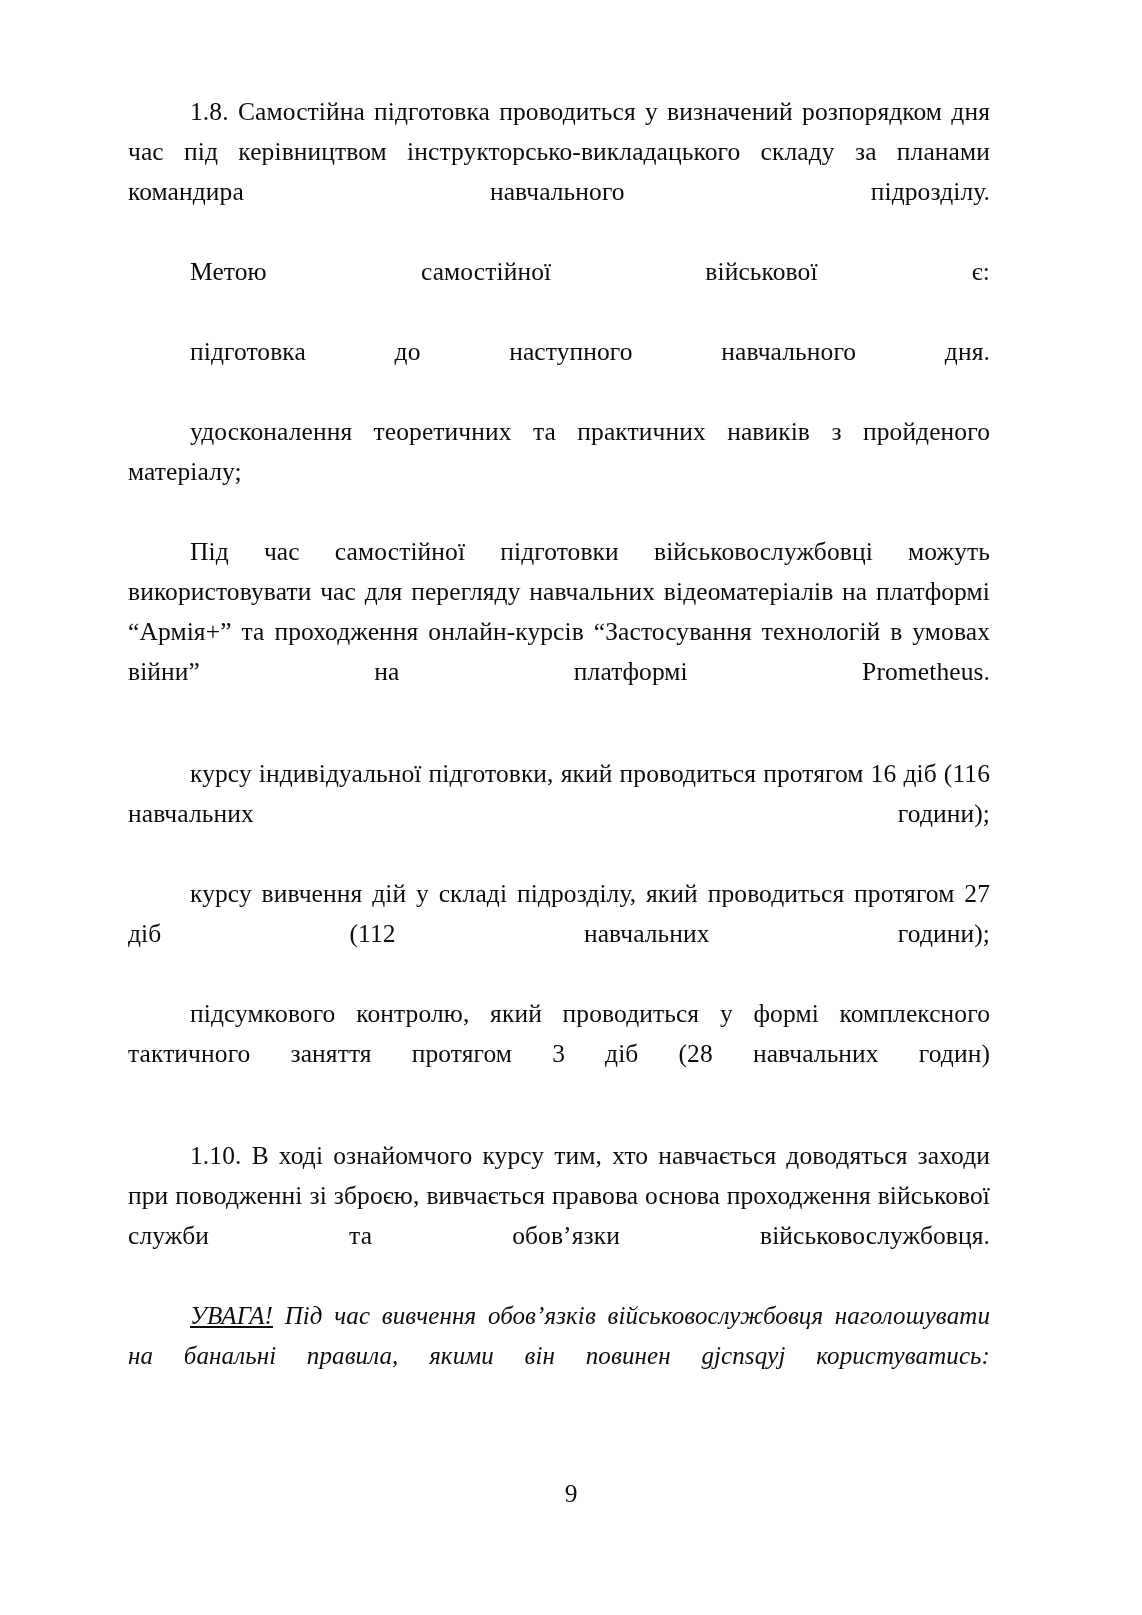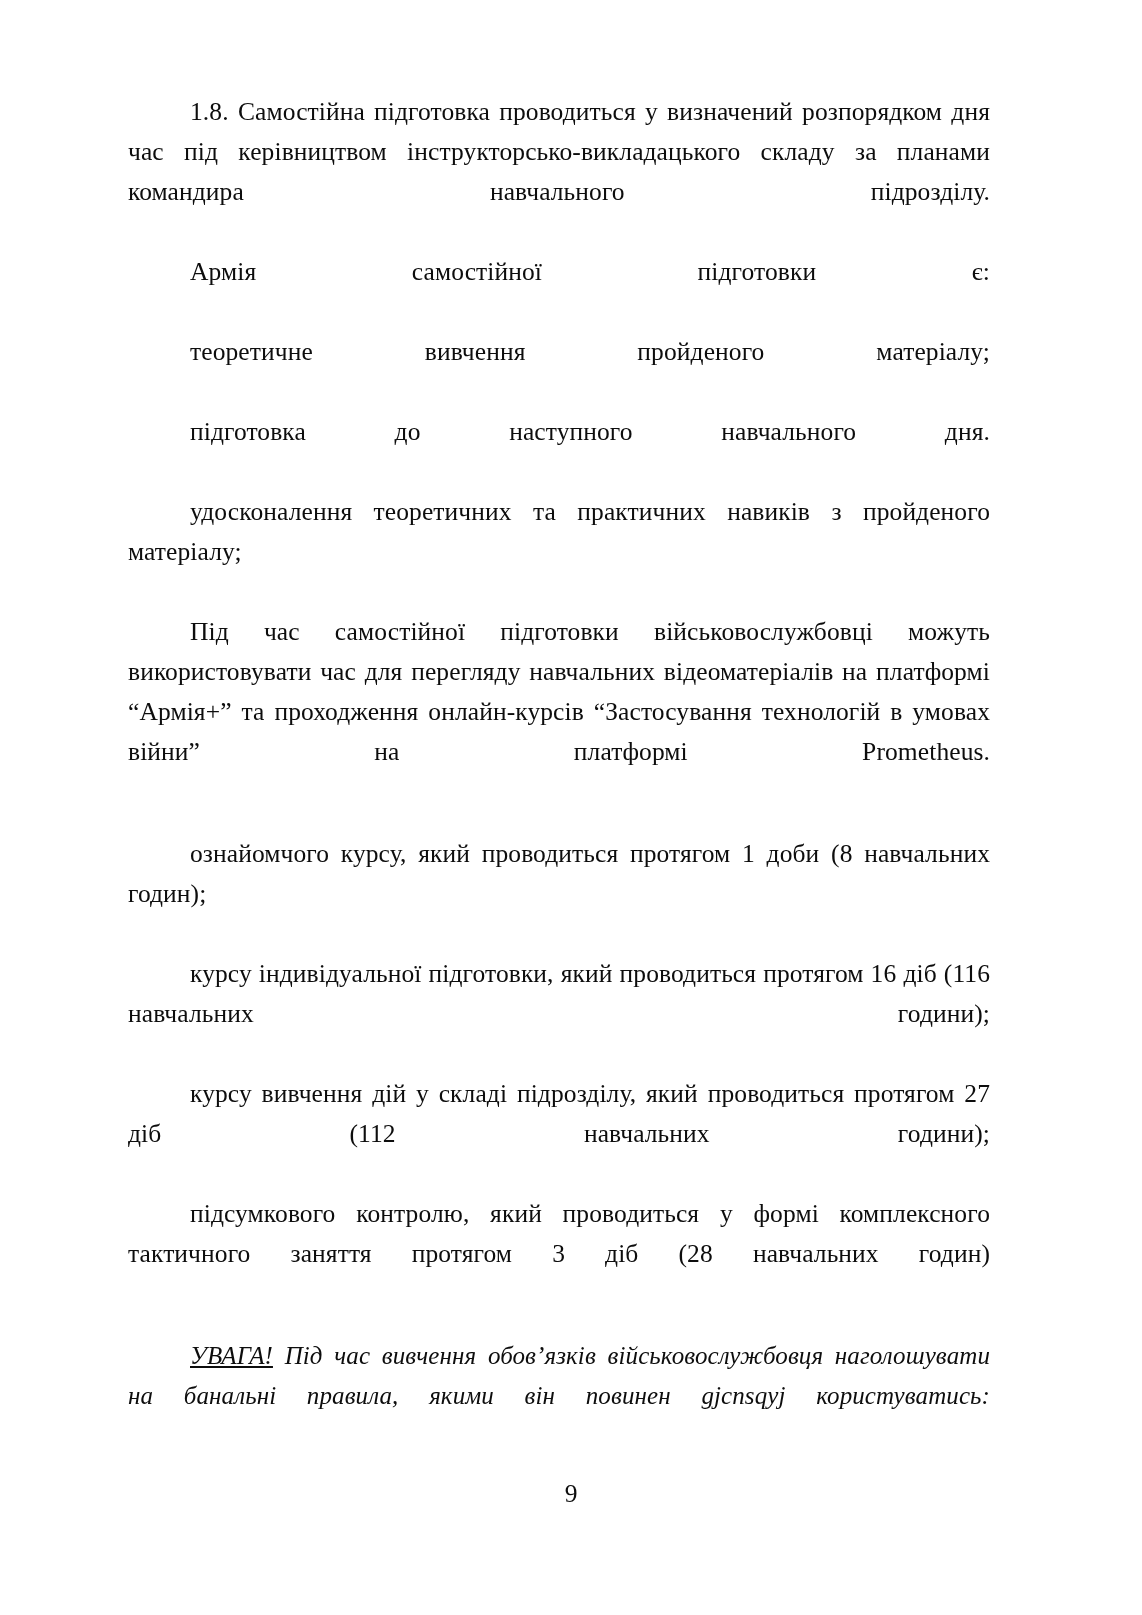--- a/index.html
+++ b/index.html
@@ -67,42 +67,41 @@
   }
 </style>
 </head>
 <body>
 
 <div class="page">
   <div class="content">
 
     <p class="indent">1.8. Самостійна підготовка проводиться у визначений розпорядком дня час під керівництвом інструкторсько-викладацького складу за планами командира навчального підрозділу.</p>
 
-    <p class="indent">Армія самостійної підготовки є:</p>
+    <p class="indent">Метою самостійної військової є:</p>
 
-    <p class="indent">теоретичне вивчення пройденого матеріалу;</p>
 
     <p class="indent">підготовка до наступного навчального дня.</p>
 
     <p class="indent">удосконалення теоретичних та практичних навиків з пройденого матеріалу;</p>
 
     <p class="indent">Під час самостійної підготовки військовослужбовці можуть використовувати час для перегляду навчальних відеоматеріалів на платформі “Армія+” та проходження онлайн-курсів “Застосування технологій в умовах війни” на платформі Prometheus.</p>
 
     <div class="gap-md"></div>
 
 
-    <p class="indent">ознайомчого курсу, який проводиться протягом 1 доби (8 навчальних годин);</p>
 
     <p class="indent">курсу індивідуальної підготовки, який проводиться протягом 16 діб (116 навчальних години);</p>
 
     <p class="indent">курсу вивчення дій у складі підрозділу, який проводиться протягом 27 діб (112 навчальних години);</p>
 
     <p class="indent">підсумкового контролю, який проводиться у формі комплексного тактичного заняття протягом 3 діб (28 навчальних годин)</p>
 
     <div class="gap-md"></div>
 
+    <p class="indent">1.10. В ході ознайомчого курсу тим, хто навчається доводяться заходи при поводженні зі зброєю, вивчається правова основа проходження військової служби та обов’язки військовослужбовця.</p>
 
     <p class="indent ital"><span class="attention">УВАГА!</span><span> Під час вивчення обов’язків військовослужбовця наголошувати на банальні правила, якими він повинен gjcnsqyj користуватись:</span></p>
 
   </div>
 
   <div class="pagenum">9</div>
 </div>
 
 </body></html>

